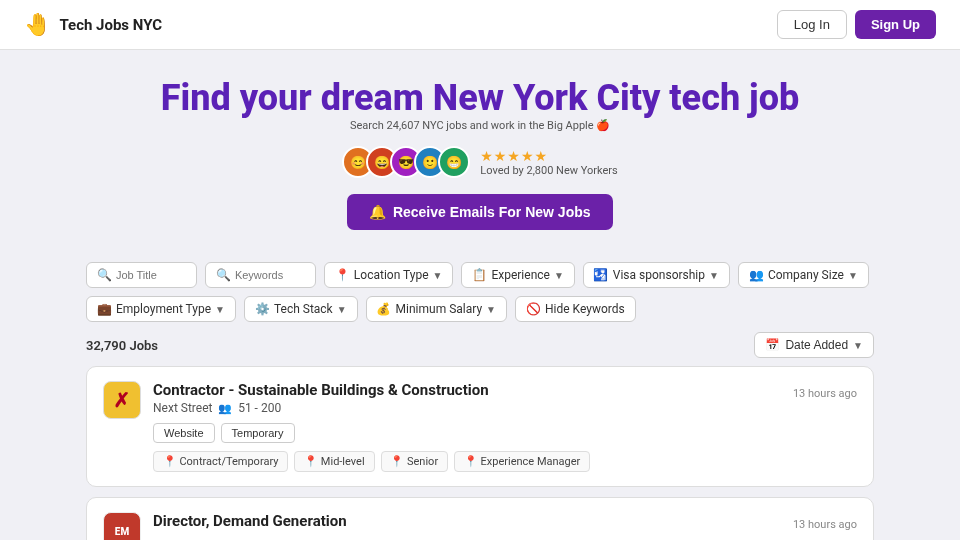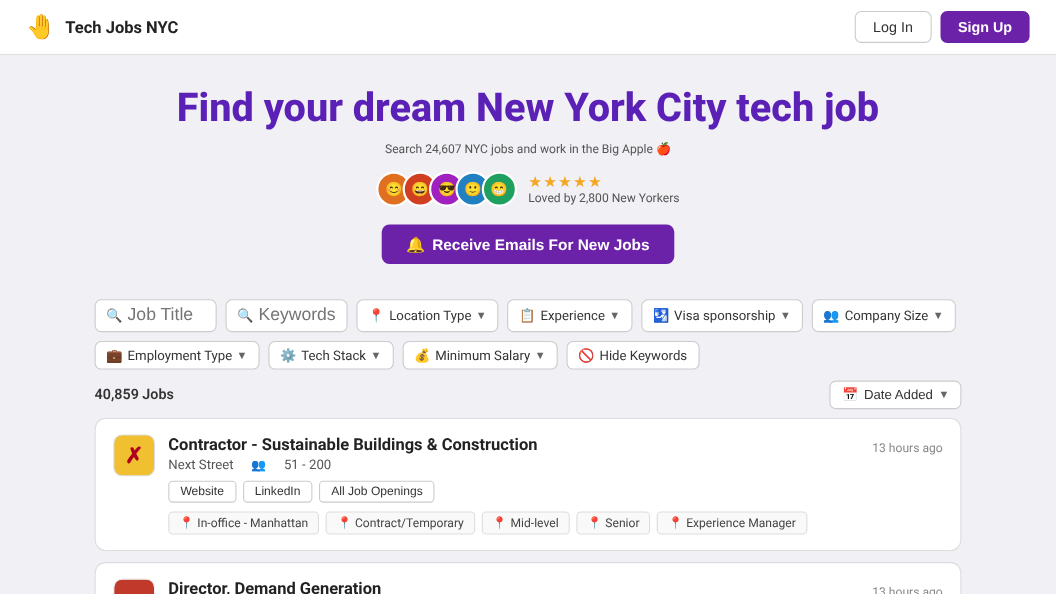--- a/index.html
+++ b/index.html
@@ -56,21 +56,21 @@
     
     .hero {
       text-align: center;
       padding: 28px 20px 14px;
     }
     .hero h1 {
       font-size: 36px;
       font-weight: 800;
       color: #5b21b6;
       line-height: 1.15;
-      margin-bottom: 10px;
+      margin-bottom: 0;
     }
     .hero-sub {
       font-size: 11px;
       color: #555;
       margin-bottom: 14px;
     }
     
     .social-proof {
       display: flex;
       align-items: center;
@@ -155,21 +155,21 @@
       background: #fff;
       padding: 5px 10px;
       font-size: 12px;
       color: #333;
       cursor: pointer;
       white-space: nowrap;
     }
     .filter-btn input {
       border: none;
       outline: none;
-      font-size: 16px;
+      font-size: 11px;
       width: 70px;
       background: transparent;
       color: #333;
     }
     .filter-chevron {
       font-size: 10px;
       color: #666;
     }
     
     .results-area {
@@ -240,21 +240,21 @@
     .job-info {}
     .job-title {
       font-size: 15px;
       font-weight: 700;
       color: #222;
       margin-bottom: 2px;
     }
     .company-row {
       display: flex;
       align-items: center;
-      gap: 16px;
+      gap: 6px;
       font-size: 12px;
       color: #555;
       margin-bottom: 8px;
     }
     .company-size-icon {
       font-size: 11px;
     }
     .job-links {
       display: flex;
       gap: 6px;
@@ -394,46 +394,44 @@
       </div>
       <div class="filter-btn">
         <span>🚫</span>
         <span>Hide Keywords</span>
       </div>
     </div>
 </div>
 
 <div class="results-area">
   <div class="results-header">
-    <span class="results-count">40,859 Jobs</span>
+    <span class="results-count">32,790 Jobs</span>
     <button class="sort-btn">
       <span>📅</span>
       <span>Date Added</span>
       <span class="filter-chevron">▼</span>
     </button>
   </div>
   <div id="job-cards-container">
       <div class="job-card">
     <div class="job-card-top">
       <div class="job-card-left">
         <div class="x-icon">✗</div>
         <div class="job-info">
           <div class="job-title">Contractor - Sustainable Buildings &amp; Construction</div>
           <div class="company-row">
             <span>Next Street</span>
             <span class="company-size-icon">👥</span>
             <span>51 - 200</span>
           </div>
           <div class="job-links">
                 <button class="job-link-btn">Website</button>
-                <button class="job-link-btn">LinkedIn</button>
-                <button class="job-link-btn">All Job Openings</button>
+                <button class="job-link-btn">Temporary</button>
               </div>
           <div class="job-tags">
-                <span class="job-tag">📍 In-office - Manhattan</span>
                 <span class="job-tag">📍 Contract/Temporary</span>
                 <span class="job-tag">📍 Mid-level</span>
                 <span class="job-tag">📍 Senior</span>
                 <span class="job-tag">📍 Experience Manager</span>
               </div>
         </div>
       </div>
       <div class="job-time">13 hours ago</div>
     </div>
   </div>

